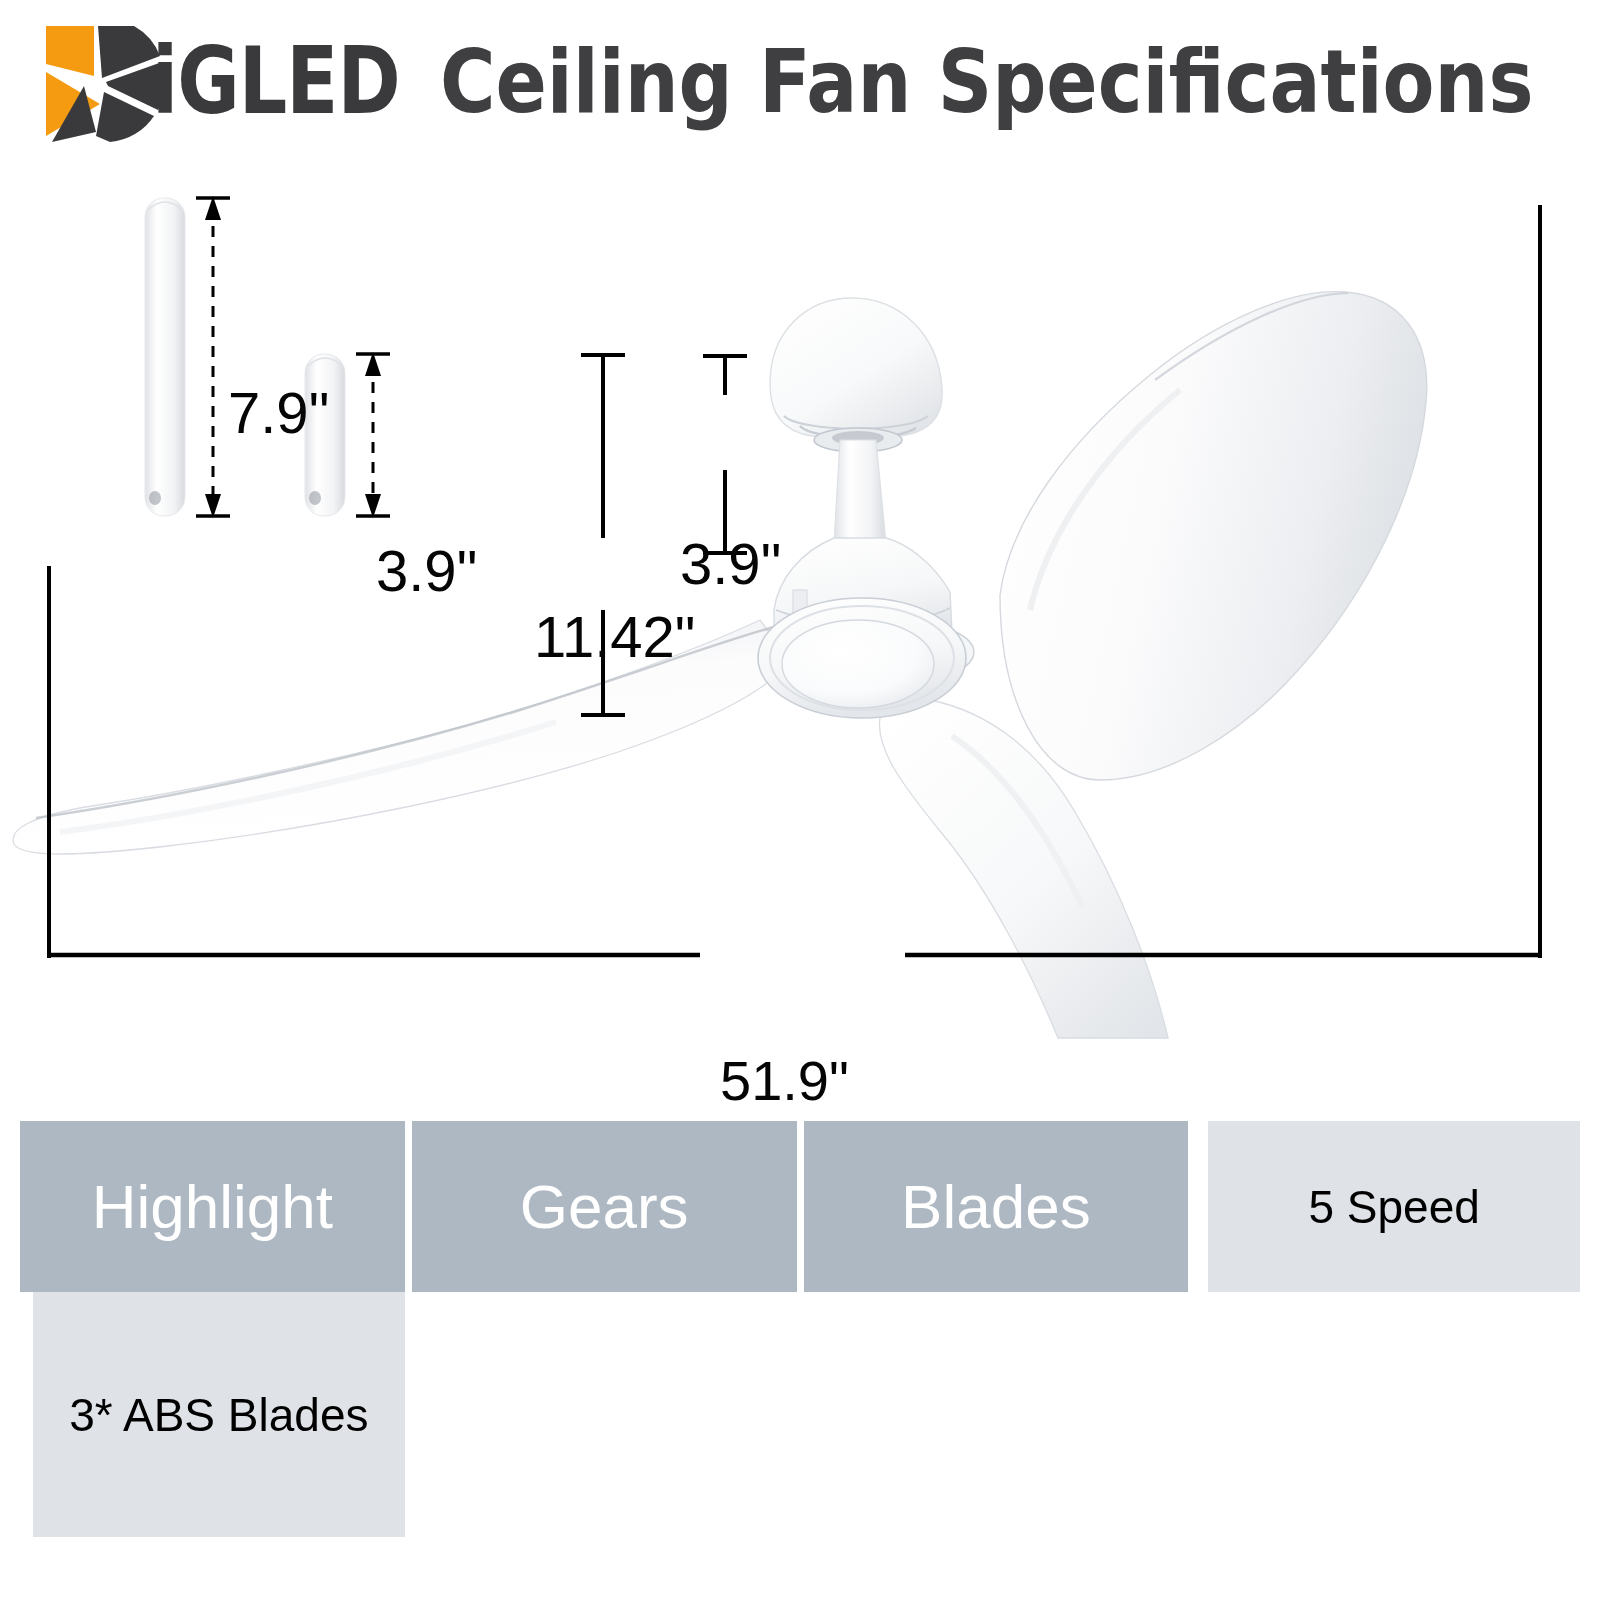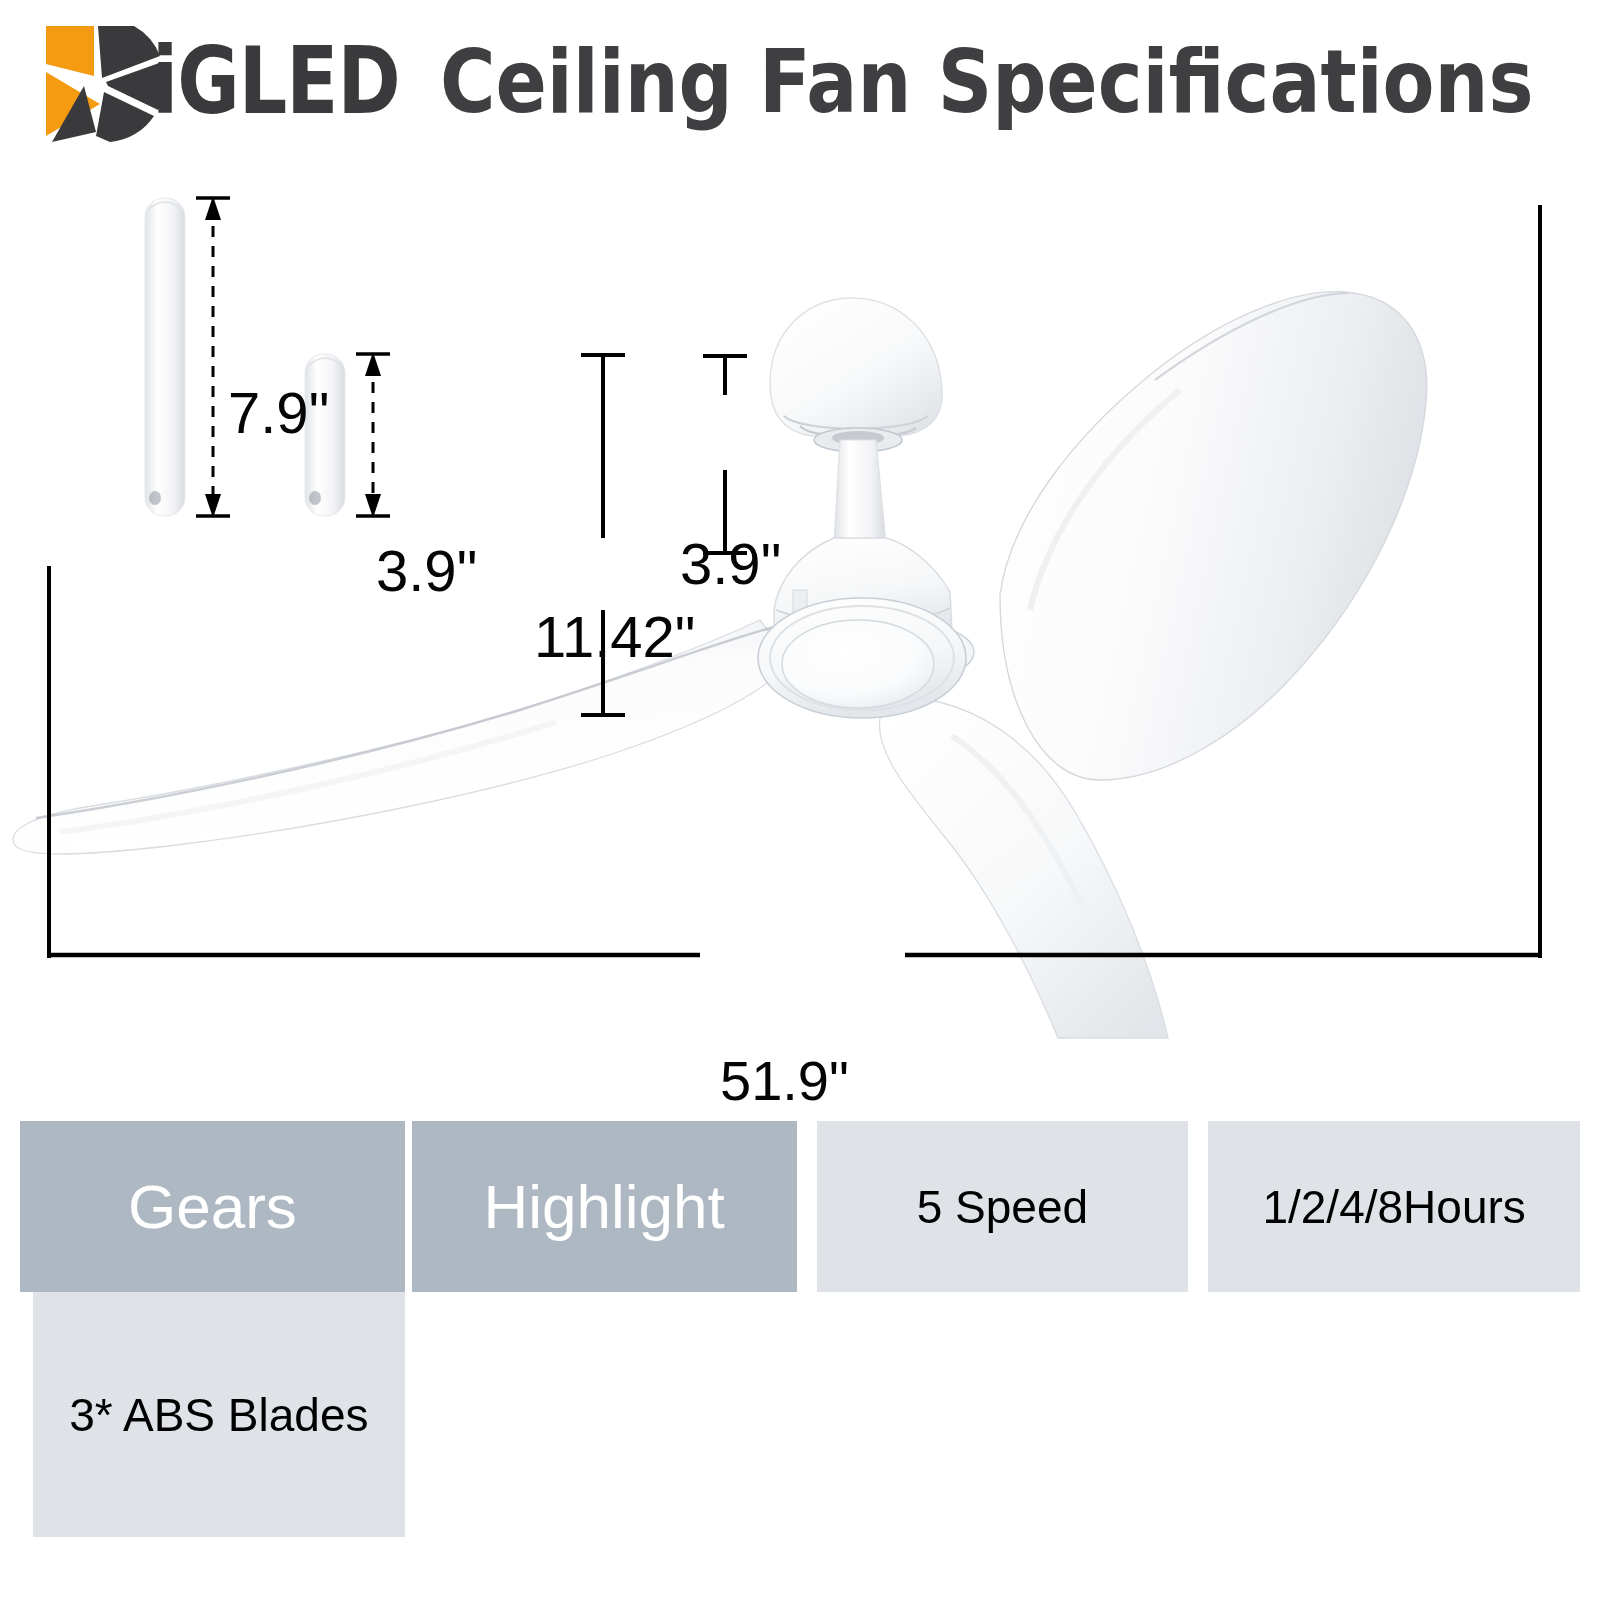--- a/index.html
+++ b/index.html
@@ -301,19 +301,19 @@
   </svg>
 
   <div class="dimlabel" id="lbl-79">7.9"</div>
   <div class="dimlabel" id="lbl-39a">3.9"</div>
   <div class="dimlabel" id="lbl-39b">3.9"</div>
   <div class="dimlabel" id="lbl-1142">11.42"</div>
   <div class="dimlabel" id="lbl-519">51.9"</div>
 </div>
 
 <div id="spec-table">
+  <div class="th">Highlight</div>
   <div class="th">Gears</div>
-  <div class="th">Highlight</div>
+  <div class="th">Blades</div>
 
   <div class="td">5 Speed</div>
-  <div class="td">1/2/4/8Hours</div>
   <div class="td">3* ABS Blades</div>
 </div>
 
 </body></html>

